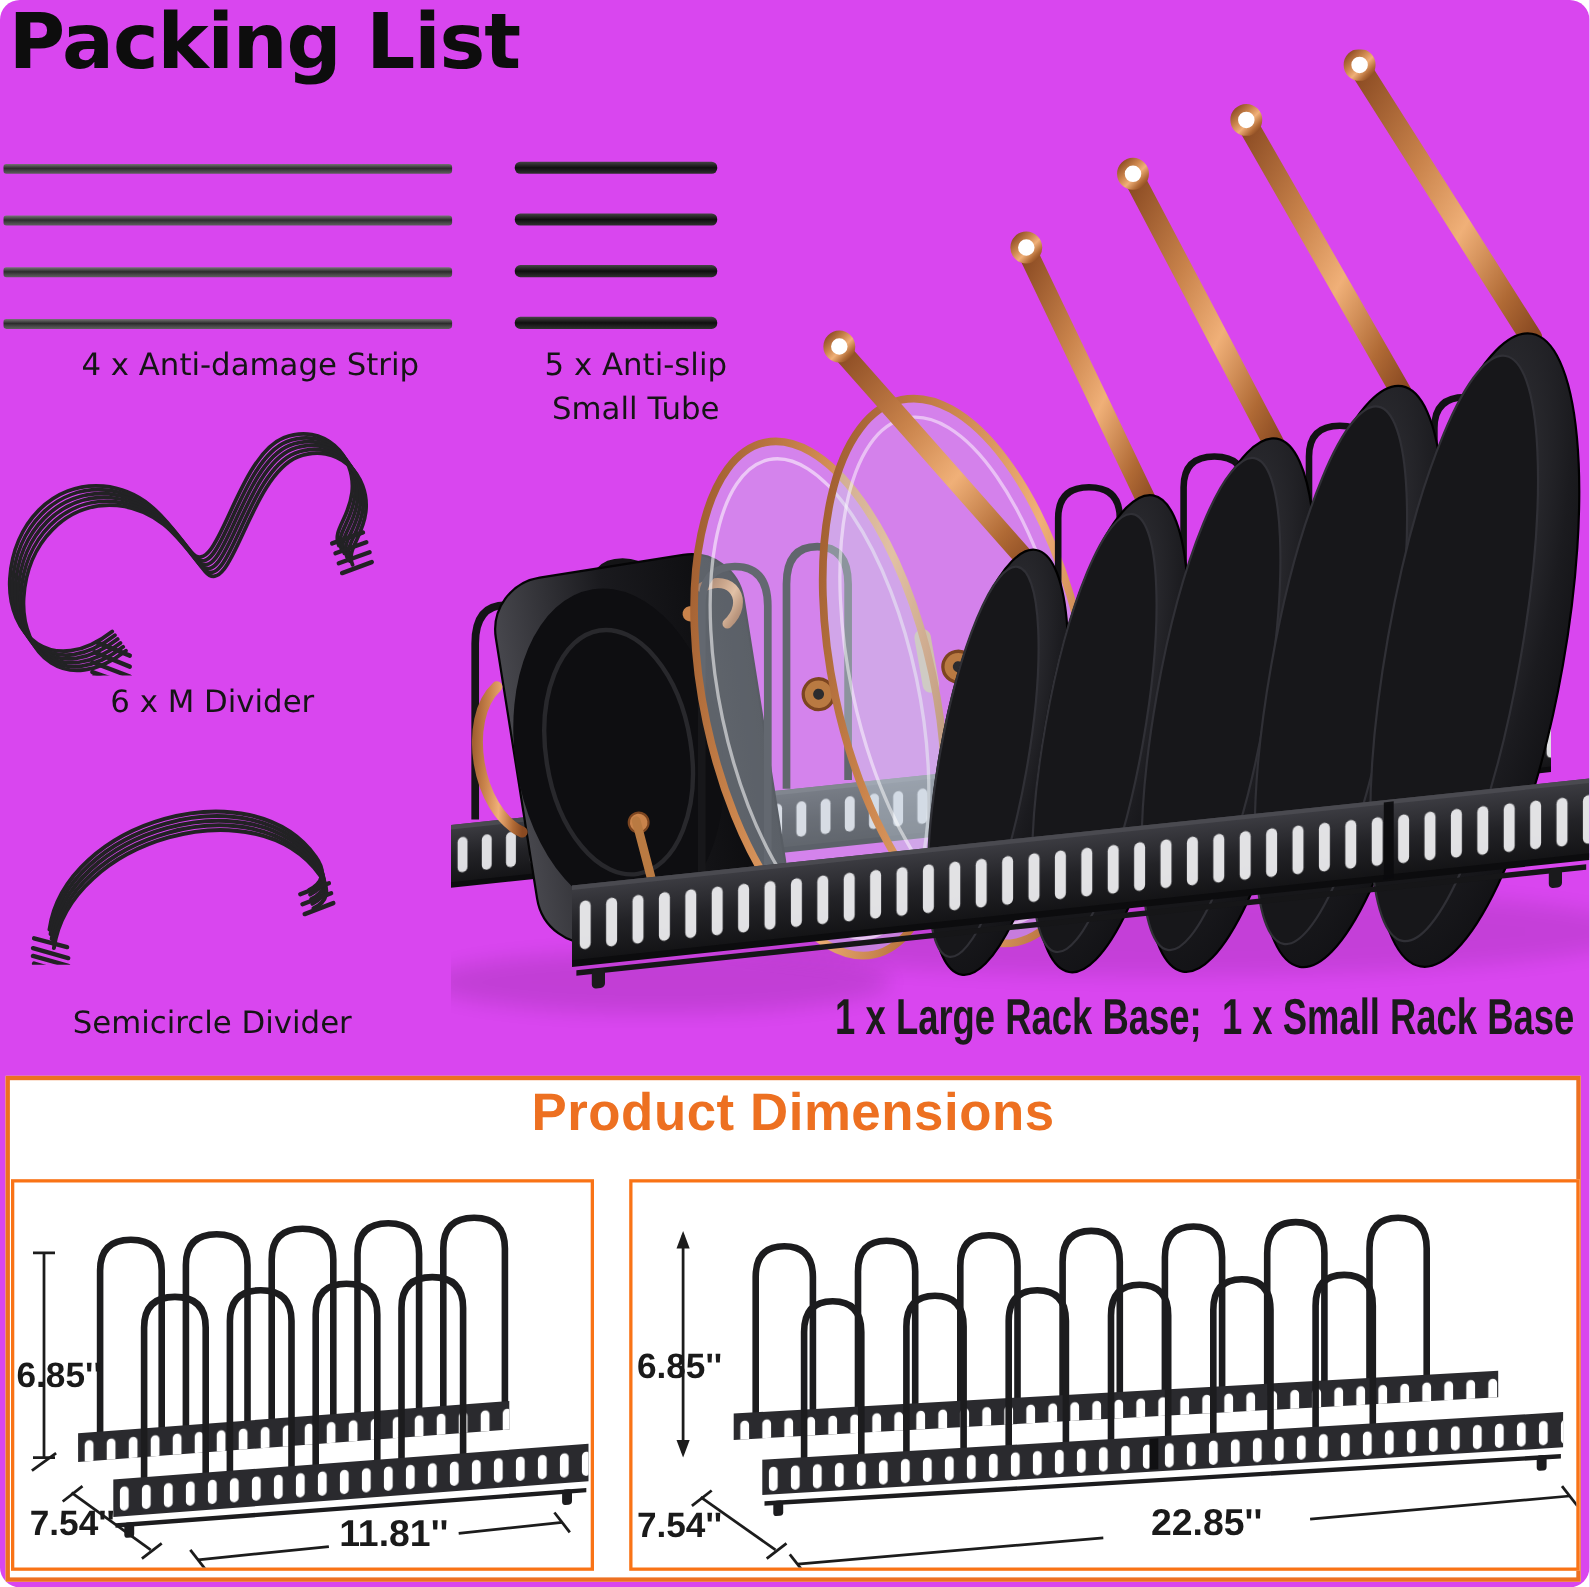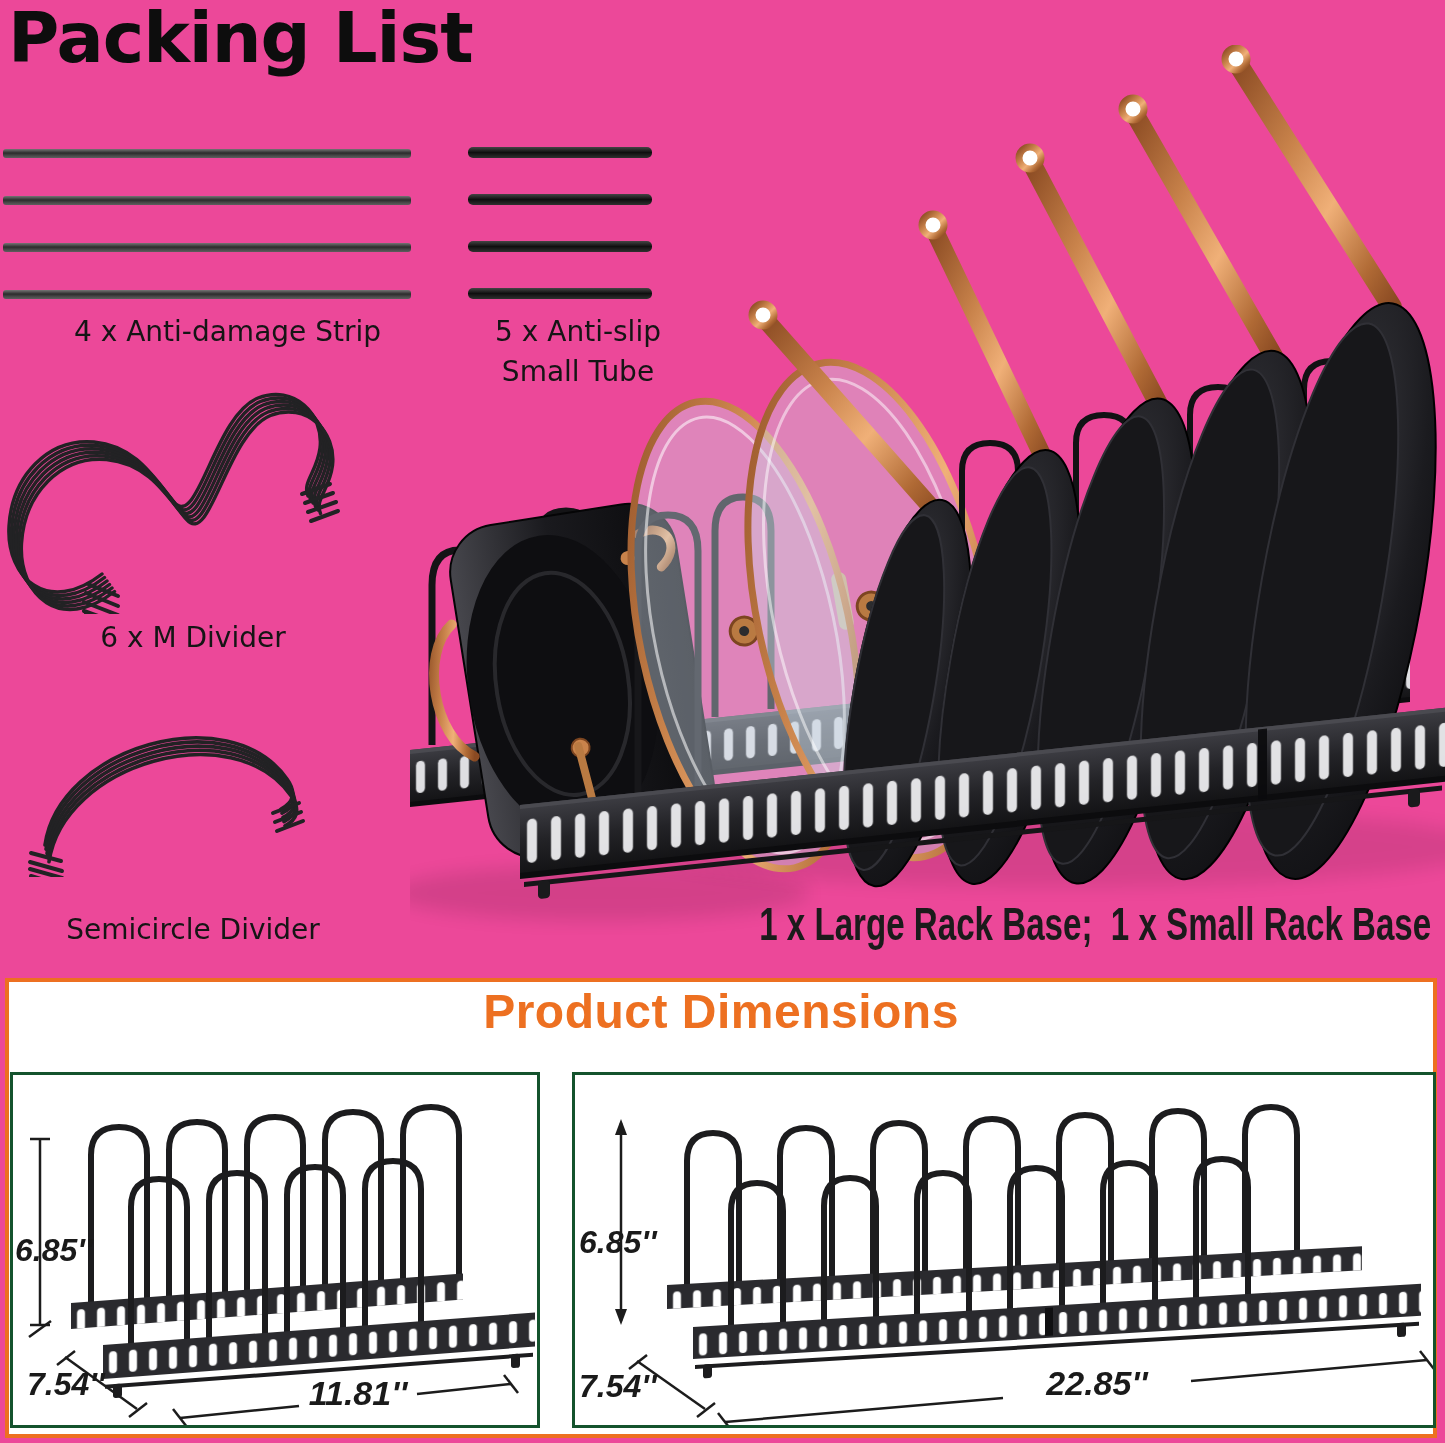--- a/index.html
+++ b/index.html
@@ -1,28 +1,28 @@
 <!DOCTYPE html>
 <html><head>
 <meta charset="utf-8">
 <style>
   html,body{margin:0;padding:0;background:#fff;}
-  .canvas{position:relative;width:1445px;height:1443px;background:#ec4899;overflow:hidden;
-          font-family:"Liberation Sans",sans-serif;color:#141414;}
+  .canvas{position:relative;width:1445px;height:1443px;background:#d946ef;overflow:hidden;
+          font-family:"Liberation Sans",sans-serif;color:#141414;border-radius:18px;}
   .abs{position:absolute;}
   .page-title{font-family:"DejaVu Sans",sans-serif;font-weight:bold;font-size:70px;
               letter-spacing:-1px;color:#0d0d0d;line-height:1.05;}
   .part-label{font-family:"DejaVu Sans",sans-serif;font-size:28px;font-weight:500;
               color:#151515;text-align:center;line-height:40px;padding-left:20px;}
   .caption{font-size:46px;font-weight:700;color:#1b1b1b;text-align:center;
            transform:scaleX(.72);transform-origin:center;white-space:pre;}
   .dims-outer{border:4px solid #ED7021;background:#fff;box-sizing:border-box;}
   .dims-heading{font-size:48px;font-weight:bold;color:#ED7021;text-align:center;
                 letter-spacing:.5px;width:100%;}
-  .dims-panel{border:3px solid #14532d;background:#fff;box-sizing:border-box;font-style:italic;}
+  .dims-panel{border:3px solid #f97316;background:#fff;box-sizing:border-box;}
   svg{display:block;}
   svg text{font-family:"Liberation Sans",sans-serif;font-weight:bold;fill:#1a1a1a;}
 </style>
 </head>
 <body>
 
 <div class="canvas">
 
   <div class="abs page-title" style="left:8px;top:2px;">Packing List</div>
 

